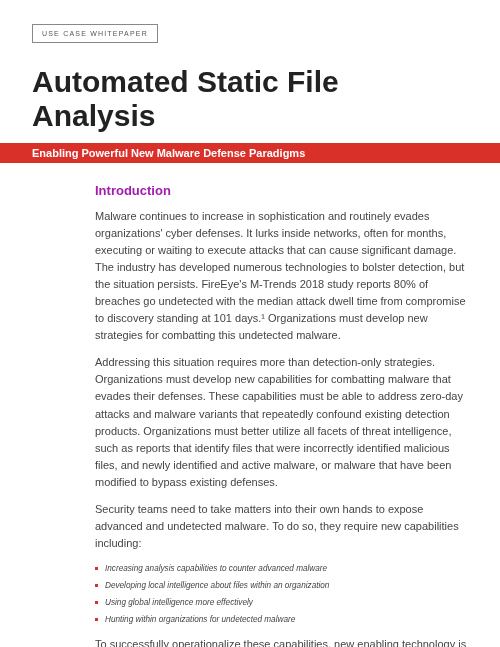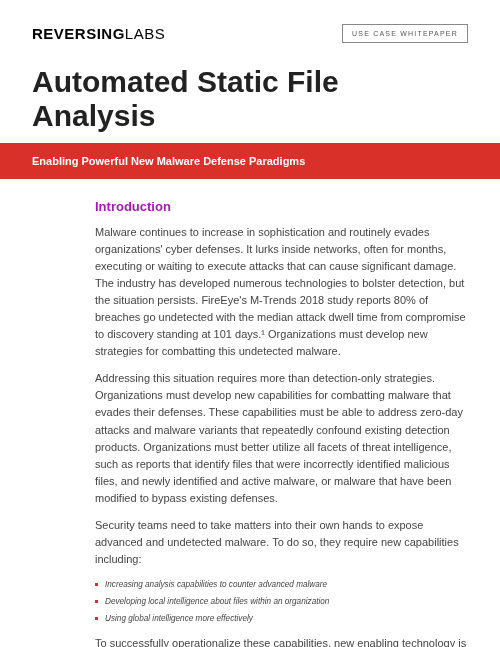--- a/index.html
+++ b/index.html
@@ -39,21 +39,21 @@
       font-size: 30px;
       font-weight: 700;
       color: #222;
       margin-bottom: 10px;
     }
     .subtitle-bar {
       background: #d9302a;
       color: #fff;
       font-size: 11px;
       font-weight: 600;
-      padding: 12px 32px;
+      padding: 4px 32px;
       margin: 0 -32px 20px -32px;
     }
     .content {
       padding-left: 63px;
     }
     .section-heading {
       font-size: 13px;
       font-weight: 700;
       color: #a21caf;
       margin-bottom: 10px;
@@ -91,41 +91,39 @@
       color: #777;
       margin-top: 14px;
     }
   </style>
 </head>
 <body>
 
 <div class="page">
 
   <div class="header-row">
-    <div class="logo">
-      <span>REVERSING</span><span class="labs">LABS</span>
-    </div>
     <div class="badge">USE CASE WHITEPAPER</div>
   </div>
 
   <h1 class="title">Automated Static File Analysis</h1>
 
   <div class="subtitle-bar">Enabling Powerful New Malware Defense Paradigms</div>
 
   <div class="content">
     <h2 class="section-heading">Introduction</h2>
 
     <p class="para">Malware continues to increase in sophistication and routinely evades organizations' cyber defenses. It lurks inside networks, often for months, executing or waiting to execute attacks that can cause significant damage. The industry has developed numerous technologies to bolster detection, but the situation persists. FireEye's M-Trends 2018 study reports 80% of breaches go undetected with the median attack dwell time from compromise to discovery standing at 101 days.¹ Organizations must develop new strategies for combatting this undetected malware.</p>
     <p class="para">Addressing this situation requires more than detection-only strategies. Organizations must develop new capabilities for combatting malware that evades their defenses. These capabilities must be able to address zero-day attacks and malware variants that repeatedly confound existing detection products. Organizations must better utilize all facets of threat intelligence, such as reports that identify files that were incorrectly identified malicious files, and newly identified and active malware, or malware that have been modified to bypass existing defenses.</p>
     <p class="para">Security teams need to take matters into their own hands to expose advanced and undetected malware. To do so, they require new capabilities including:</p>
 
     <ul class="bullets">
       <li>Increasing analysis capabilities to counter advanced malware</li>
       <li>Developing local intelligence about files within an organization</li>
       <li>Using global intelligence more effectively</li>
+      <li>Hunting within organizations for undetected malware</li>
     </ul>
 
     <p class="para">To successfully operationalize these capabilities, new enabling technology is needed. ReversingLabs Automated Static Analysis of binary files does precisely that. The technology unlocks an array of new threat intelligence, hunting, analysis, and rapid response paradigms. It enables security teams to reshape and retool their processes for effectively finding and fighting undetected malware inside their environments.</p>
 
     <p class="footnote">¹https://www.fireeye.com/blog/threat-research/2018/04/m-trends-2018.html</p>
   </div>
 
 </div>
 
 </body></html>

